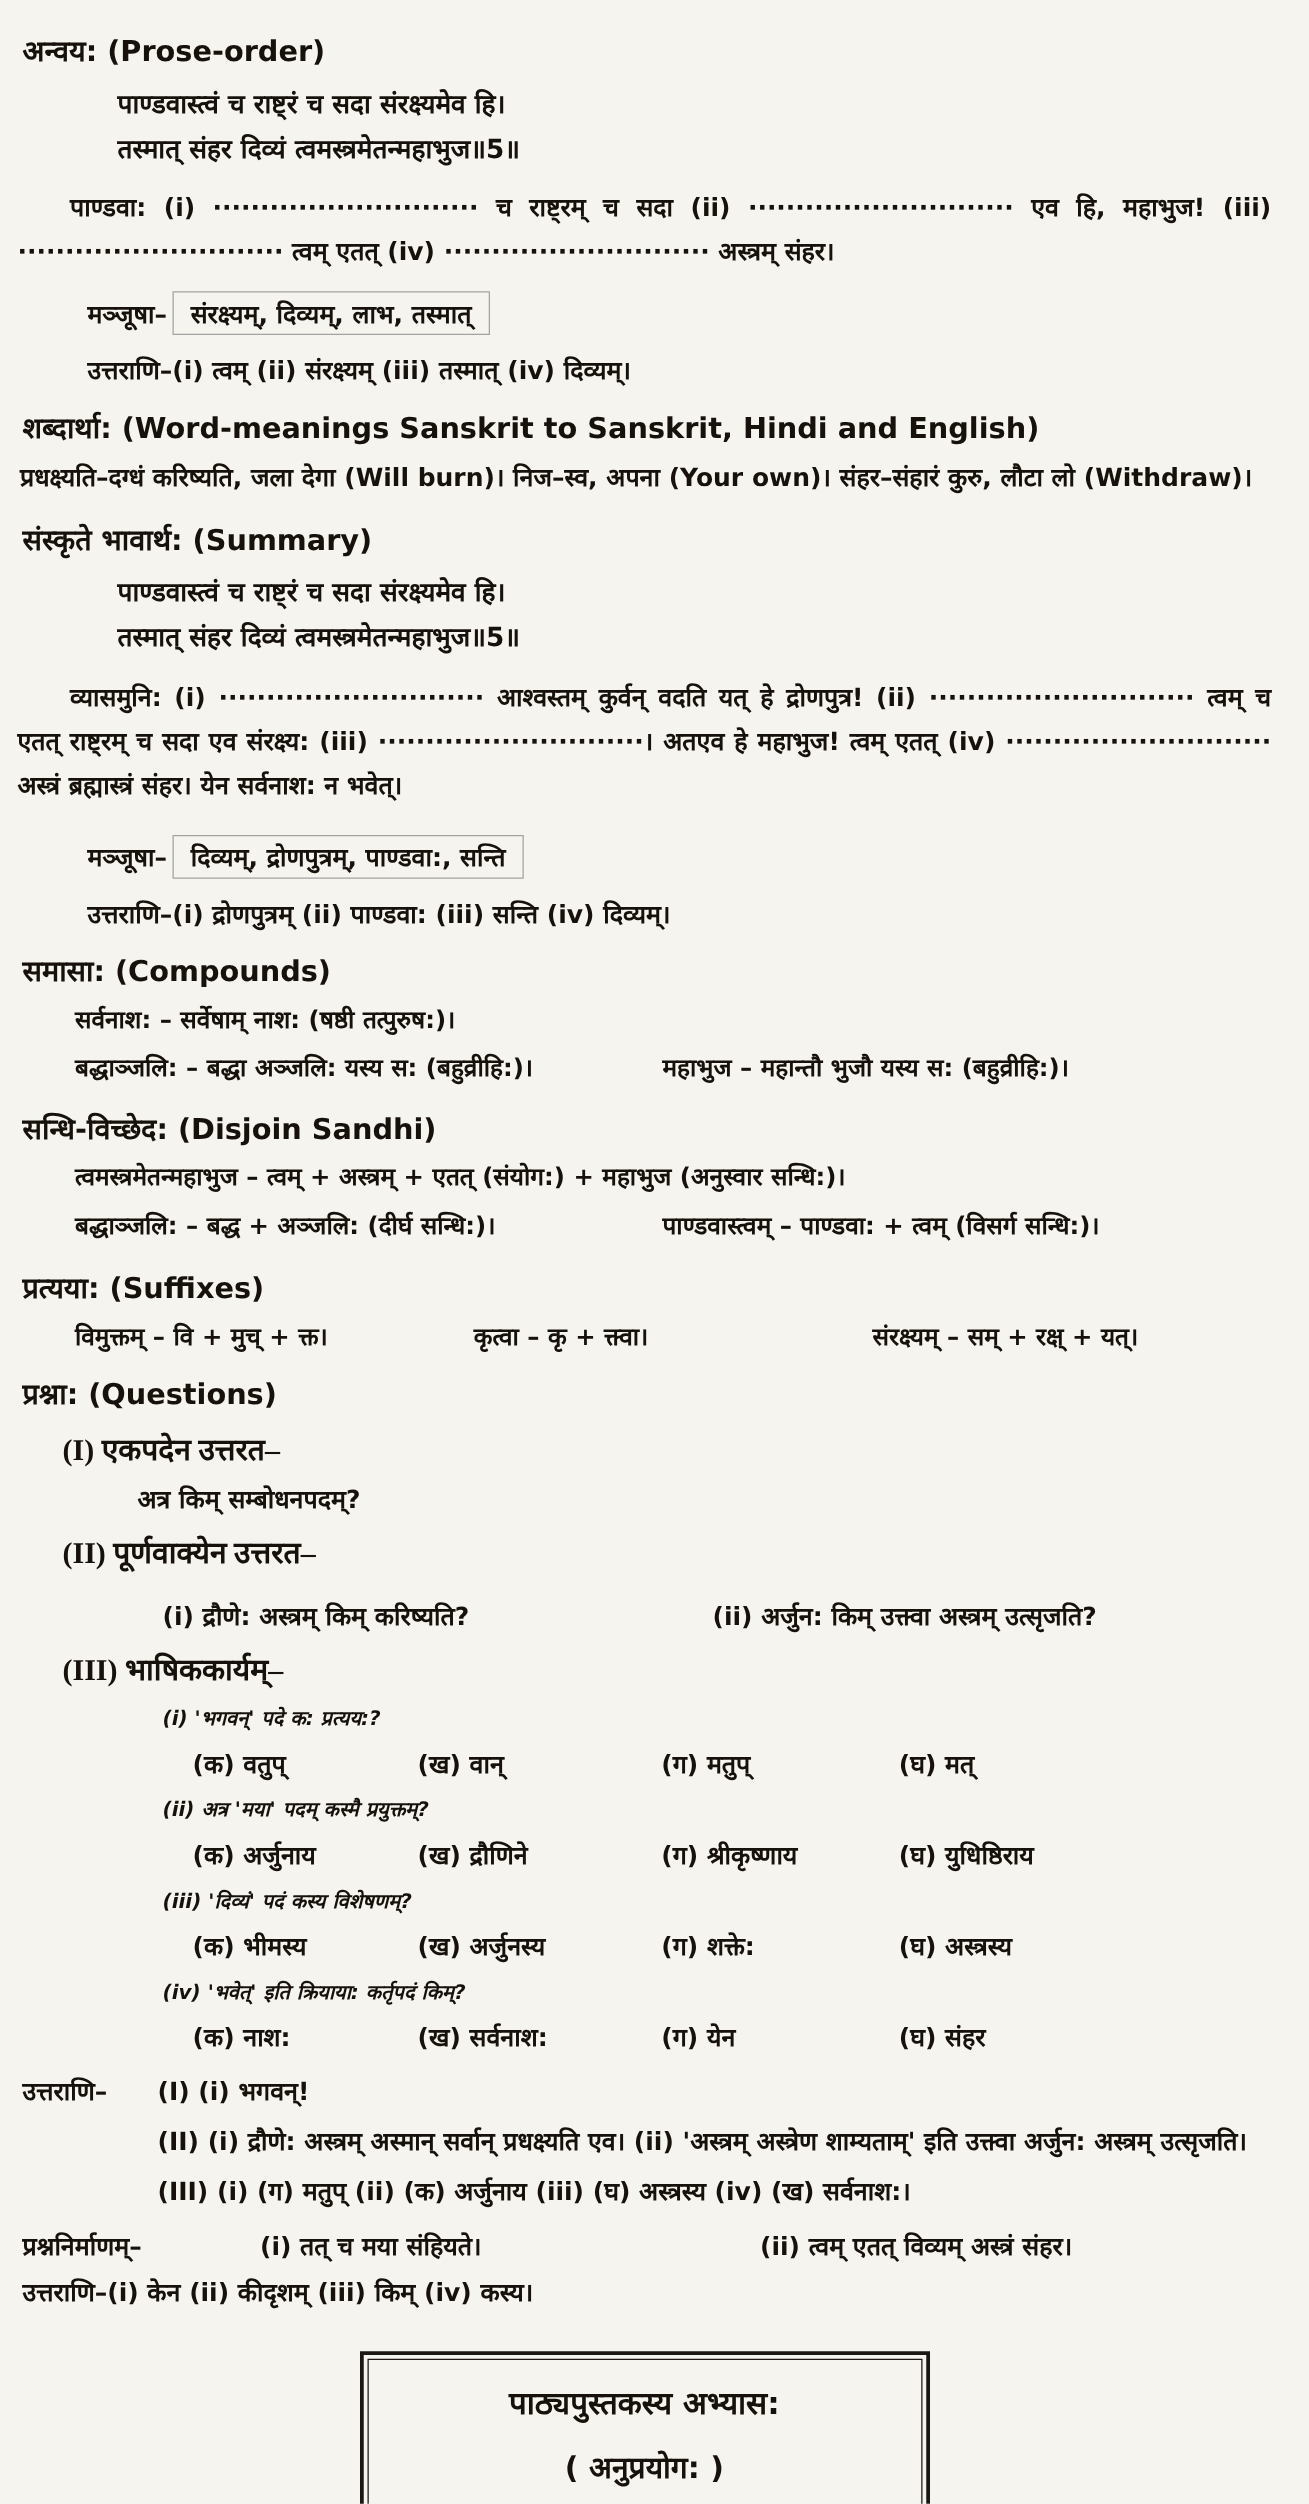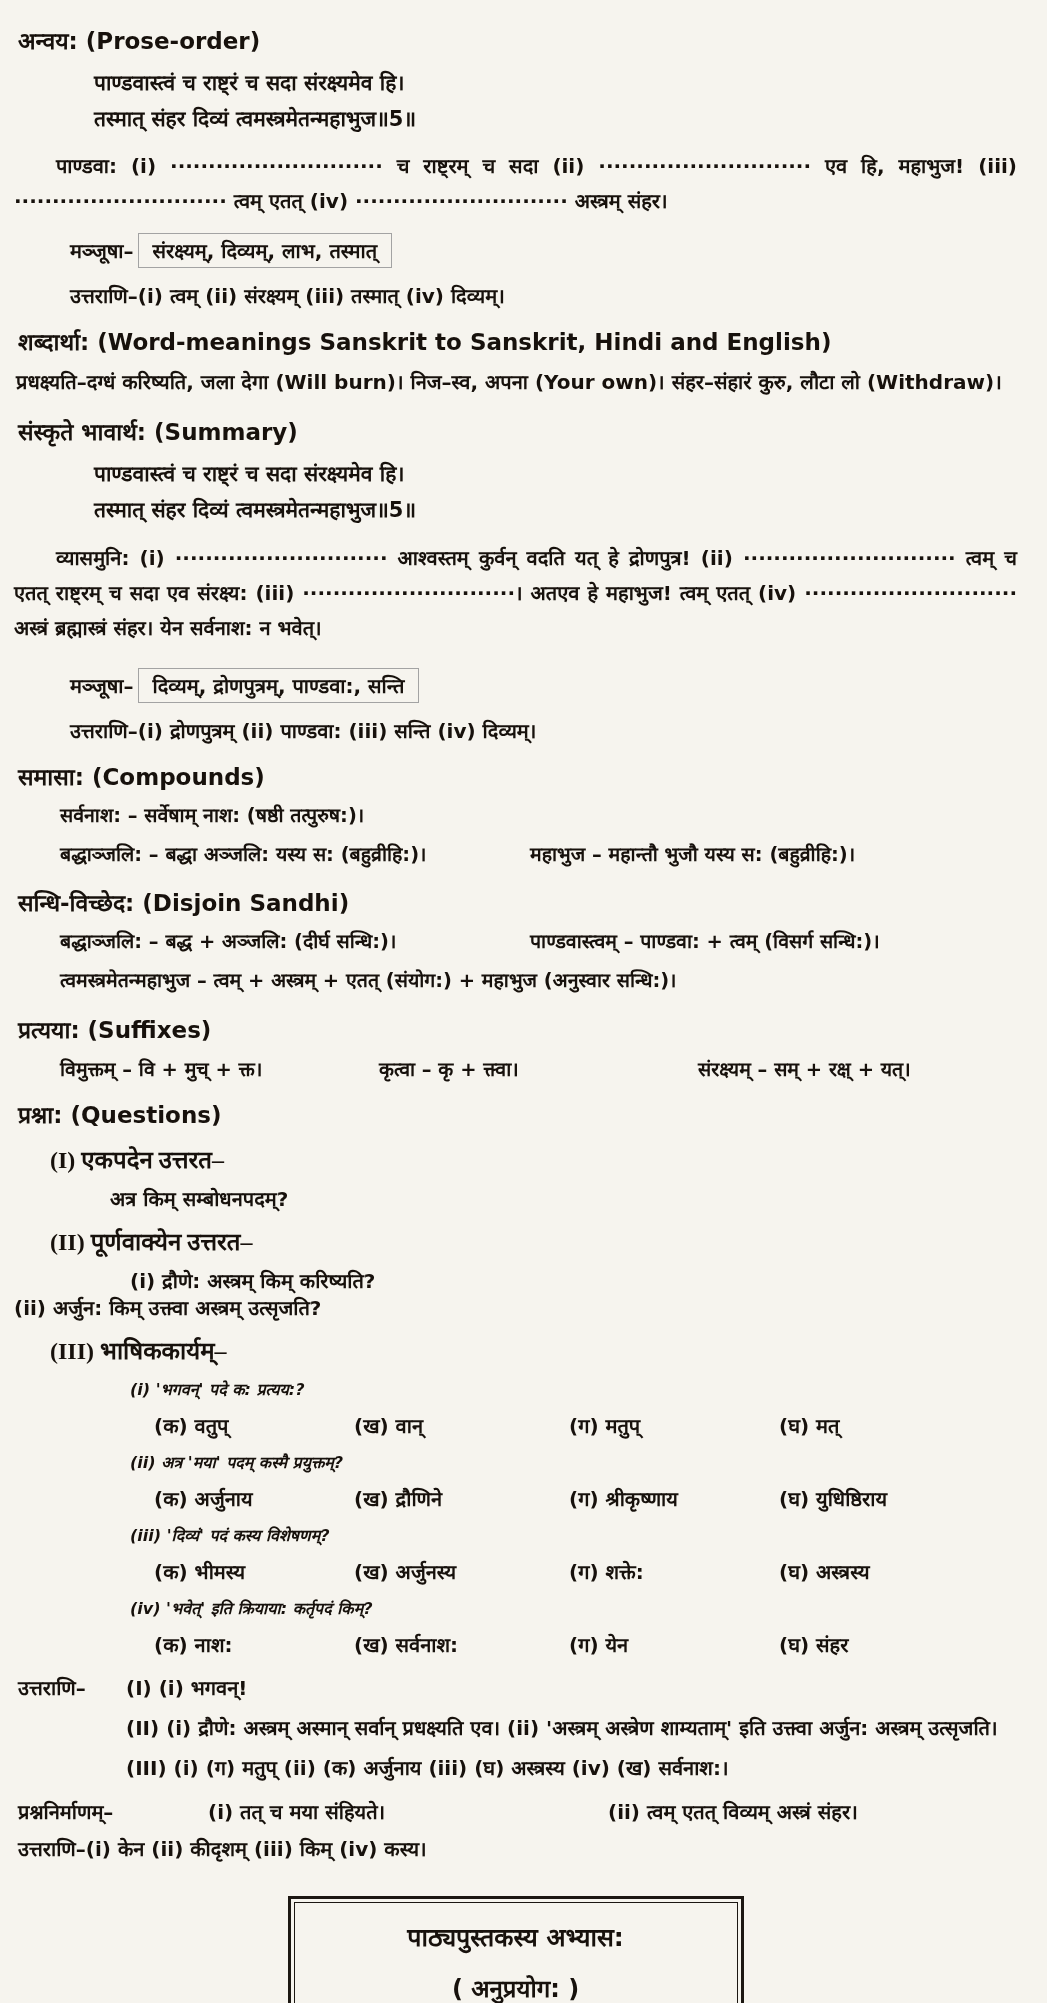--- a/index.html
+++ b/index.html
@@ -18,24 +18,24 @@
   .manjusha-box{border:1px solid #a3a3a3;padding:3px 14px;margin-left:4px;font-size:20px;}
   .uttarani{margin:14px 0 2px 56px;font-size:20px;}
   .para{font-size:20px;line-height:1.7;margin:8px 0 2px 2px;text-align:justify;}
   .tworow{display:flex;margin:8px 0 2px 46px;font-size:19.5px;line-height:1.6;}
   .tworow .cell-l{width:470px;}
   .tworow .cell-r{flex:1;}
   .threerow{display:flex;margin:10px 0 2px 46px;font-size:19.5px;}
   .threerow .c{width:330px;}
   .qlabel{margin:12px 0 4px 36px;font-size:24px;font-family:Liberation Serif, serif;}
   .subq{margin:10px 0 4px 96px;font-size:20px;}
-  .pairq{display:flex;margin:10px 0 4px 0;font-size:20px;flex-direction:column;}
+  .pairq{display:flex;margin:22px 0 4px 0;font-size:20px;}
   .pairq .cell-l{width:440px;margin-left:116px;}
   .mcq-q{margin:12px 0 4px 116px;font-size:16px;font-style:italic;}
-  .opts{display:flex;margin:12px 0 4px 140px;font-size:20px;gap:20px;}
+  .opts{display:flex;margin:12px 0 4px 140px;font-size:20px;}
   .opts .o1{width:180px;}.opts .o2{width:195px;}.opts .o3{width:190px;}.opts .o4{width:160px;}
   .ansblock{display:flex;margin:14px 0 2px 4px;font-size:20px;line-height:1.6;}
   .ansblock .lbl{width:108px;}
   .ansblock .body{flex:1;}
   .ansblock .body .line{margin:0 0 8px 0;text-align:justify;}
   .hang{padding-left:64px;text-indent:-64px;}
   .pn{display:flex;margin:6px 0 2px 0;font-size:20px;}
   .pn .lbl{width:190px;margin-left:4px;}
   .pn .cl{width:400px;}
   .pn .cr{flex:1;}
@@ -94,25 +94,25 @@
   <div class="tworow">
     <div class="cell-l">सर्वनाश:   –  सर्वेषाम् नाश: (षष्ठी तत्पुरुष:)।</div>
   </div>
   <div class="tworow">
     <div class="cell-l">बद्धाञ्जलि: –  बद्धा अञ्जलि: यस्य स: (बहुव्रीहि:)।</div>
     <div class="cell-r">महाभुज  –  महान्तौ भुजौ यस्य स: (बहुव्रीहि:)।</div>
   </div>
 
   <div class="h">सन्धि-विच्छेद: (Disjoin Sandhi)</div>
   <div class="tworow">
+    <div>त्वमस्त्रमेतन्महाभुज –  त्वम् + अस्त्रम् + एतत् (संयोग:) + महाभुज (अनुस्वार सन्धि:)।</div>
+  </div>
+  <div class="tworow">
     <div class="cell-l">बद्धाञ्जलि:      –  बद्ध + अञ्जलि: (दीर्घ सन्धि:)।</div>
     <div class="cell-r">पाण्डवास्त्वम्  –  पाण्डवा: + त्वम् (विसर्ग सन्धि:)।</div>
-  </div>
-  <div class="tworow">
-    <div>त्वमस्त्रमेतन्महाभुज –  त्वम् + अस्त्रम् + एतत् (संयोग:) + महाभुज (अनुस्वार सन्धि:)।</div>
   </div>
 
   <div class="h">प्रत्यया:  (Suffixes)</div>
   <div class="threerow">
     <div class="c">विमुक्तम् – वि + मुच् + क्त।</div>
     <div class="c">कृत्वा – कृ + क्त्वा।</div>
     <div class="c">संरक्ष्यम् – सम् + रक्ष् + यत्।</div>
   </div>
 
   <div class="h">प्रश्ना:  (Questions)</div>

